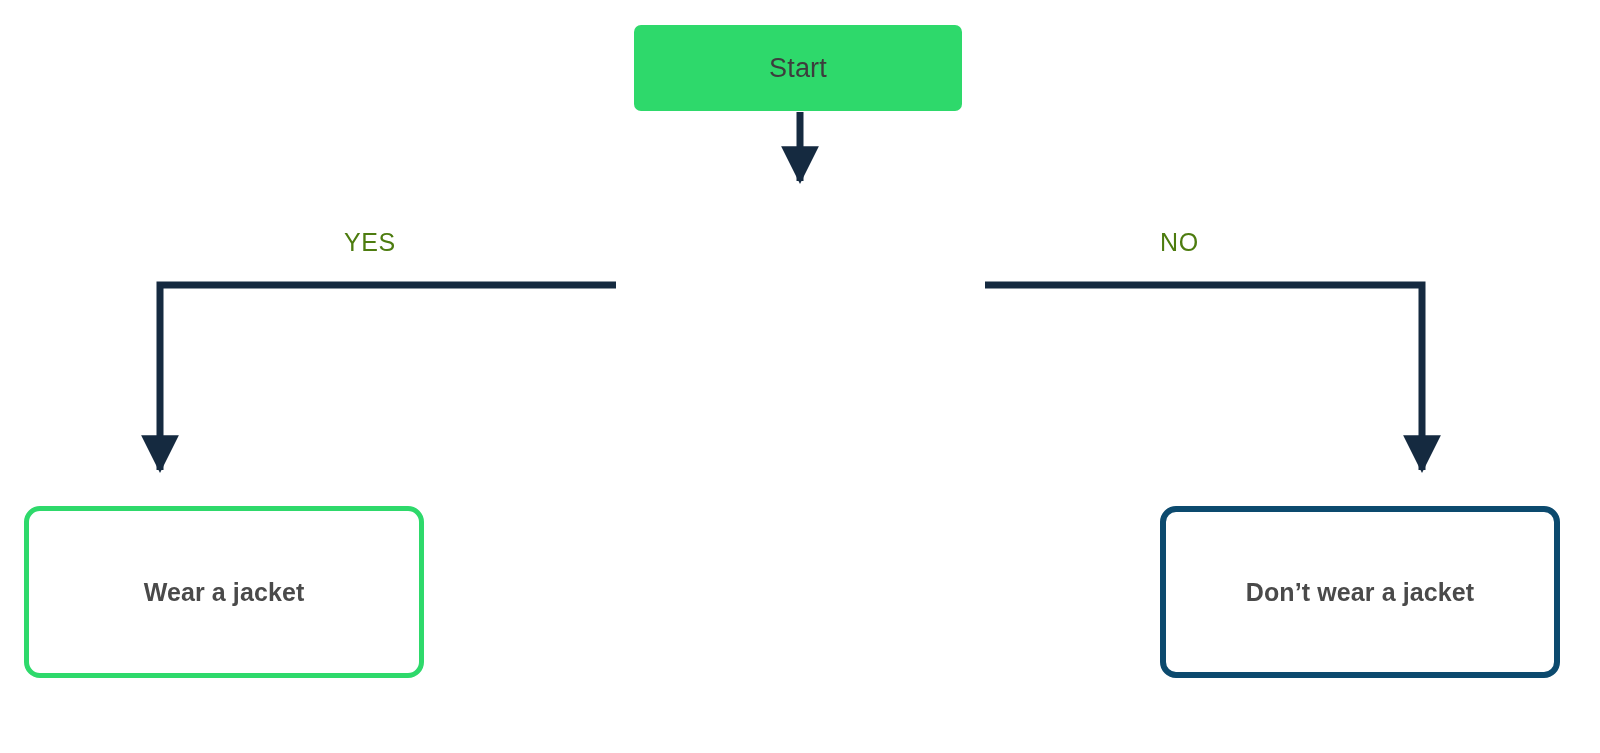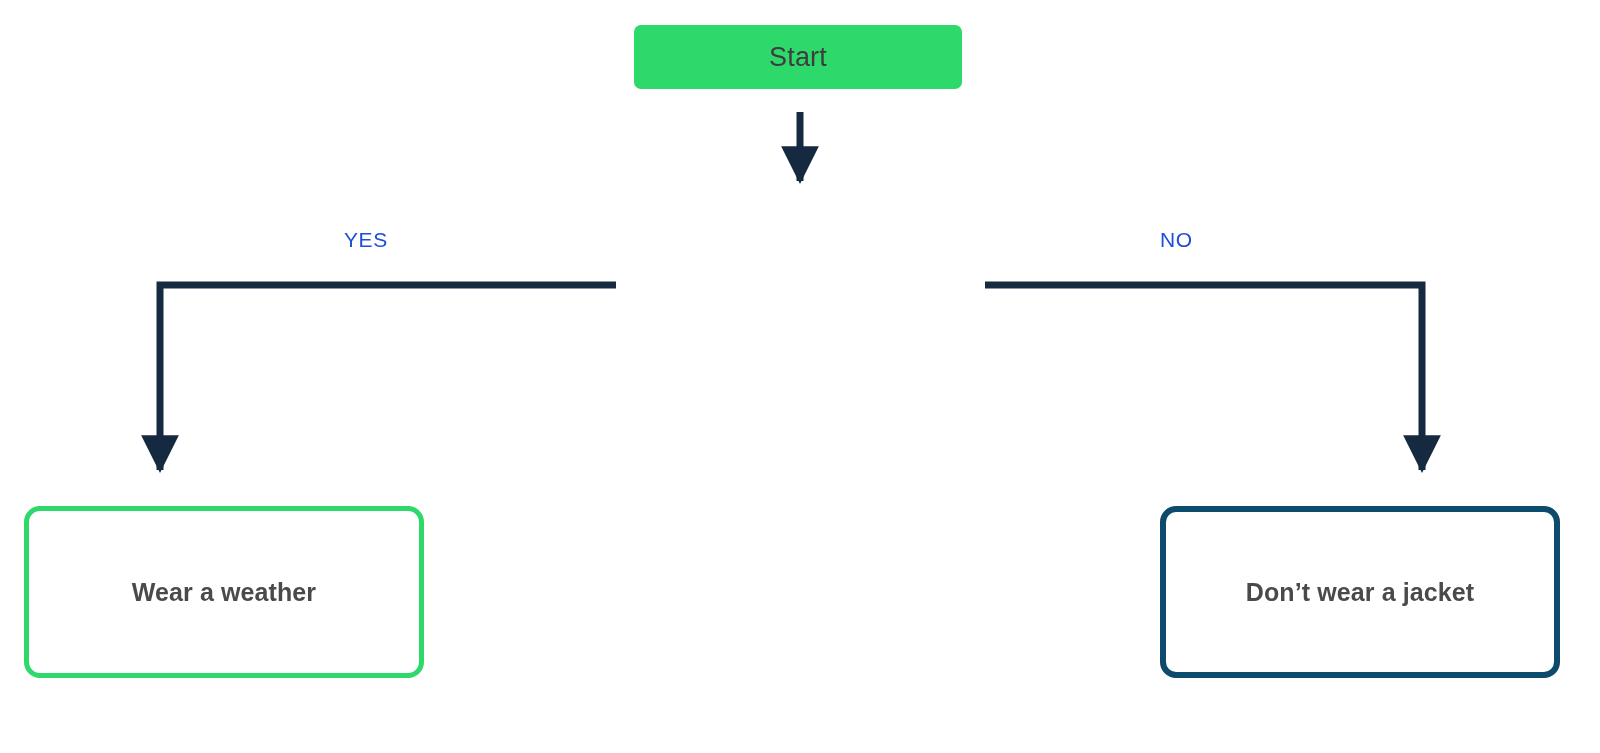--- a/index.html
+++ b/index.html
@@ -33,21 +33,21 @@
     align-items: center;
     justify-content: center;
     text-align: center;
   }
 
   
   .node-start {
     left: 634px;
     top: 25px;
     width: 328px;
-    height: 64px;
+    height: 86px;
     background: #2ed96b;
     border-radius: 7px;
     color: #3d3d3d;
     font-size: 27px;
     font-weight: 400;
     letter-spacing: 0.2px;
   }
 
   
   .node-decision {
@@ -80,22 +80,22 @@
     border: 5px solid #2ed96b;
   }
   .node-outcome-no {
     left: 1160px;
     border: 6px solid #0c4a6e;
   }
 
   
   .edge-label {
     position: absolute;
-    color: #1d4ed8;
-    font-size: 21px;
+    color: #4d7c0f;
+    font-size: 25px;
     font-weight: 400;
     letter-spacing: 0.6px;
     white-space: nowrap;
   }
   .edge-label-yes {
     left: 344px;
     top: 228px;
   }
   .edge-label-no {
     left: 1160px;
@@ -120,21 +120,21 @@
 
     <path d="M 985 285 L 1422 285 L 1422 470" fill="none" stroke="#152a40" stroke-width="7" stroke-linejoin="miter" marker-end="url(#arrowhead)"></path>
   </svg>
 
   <div class="node node-start">
     <span>Start</span>
   </div>
 
 
   <div class="node node-outcome node-outcome-yes">
-    <span>Wear a weather</span>
+    <span>Wear a jacket</span>
   </div>
 
   <div class="node node-outcome node-outcome-no">
     <span>Don’t wear a jacket</span>
   </div>
 
   <div class="edge-label edge-label-yes">YES</div>
 
   <div class="edge-label edge-label-no">NO</div>
 

